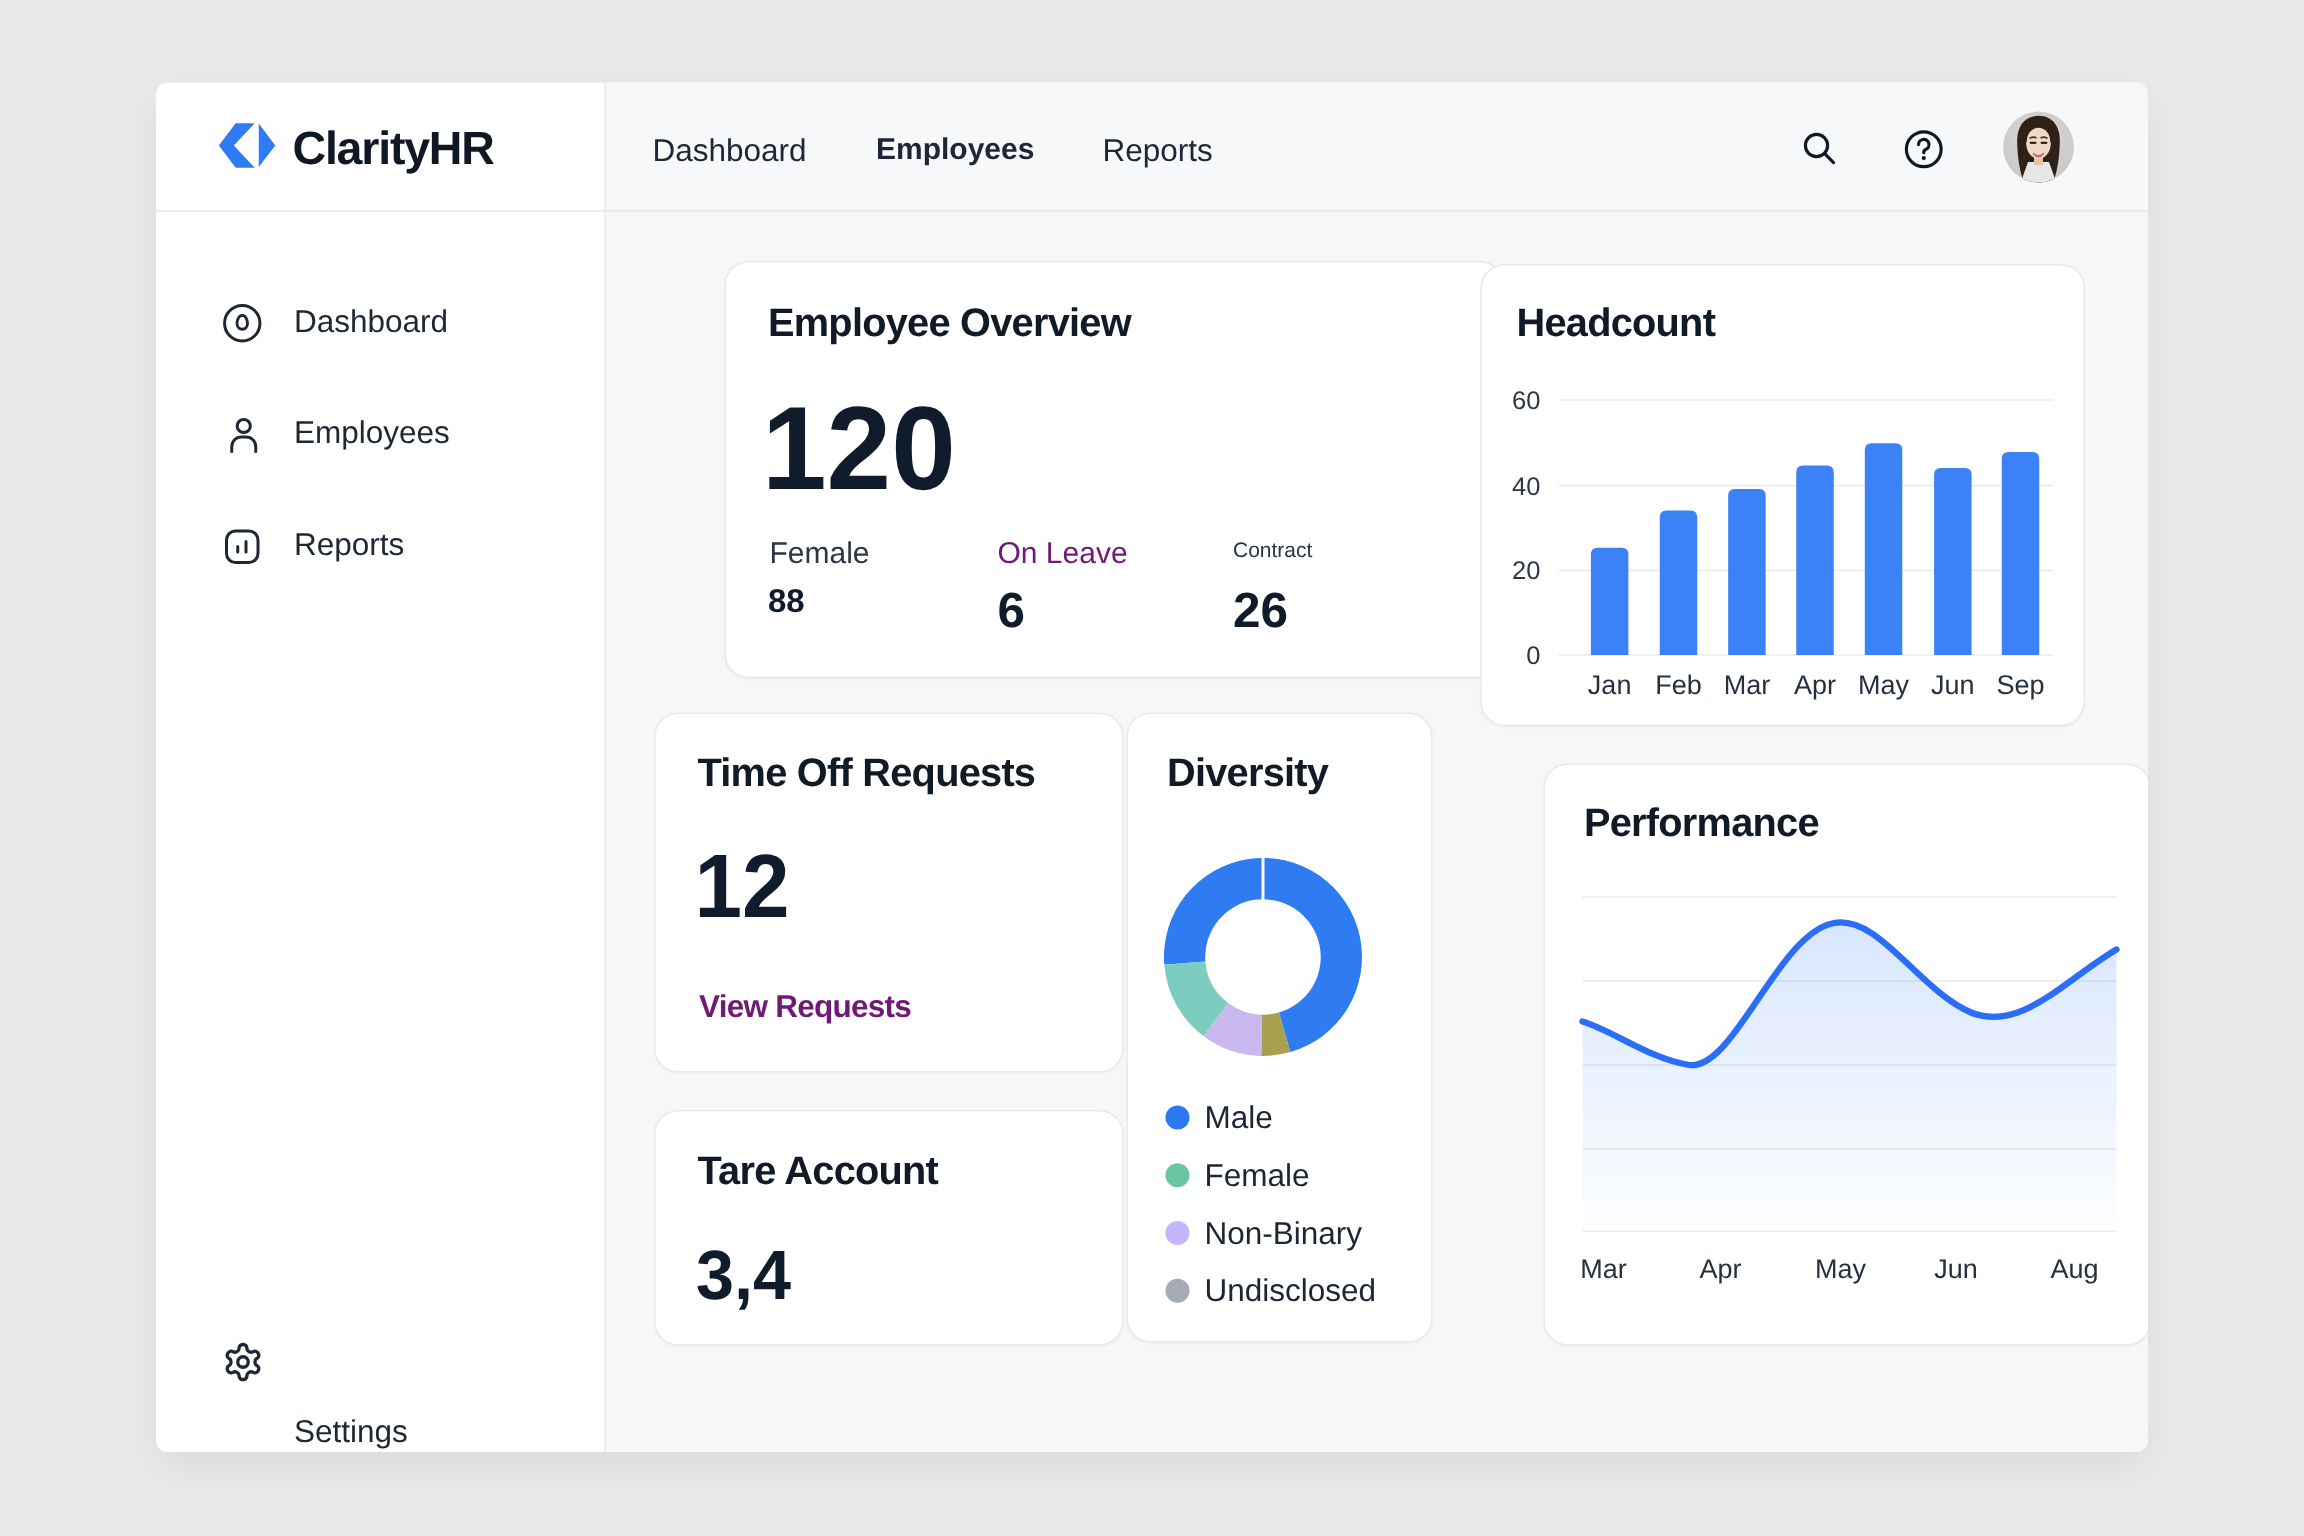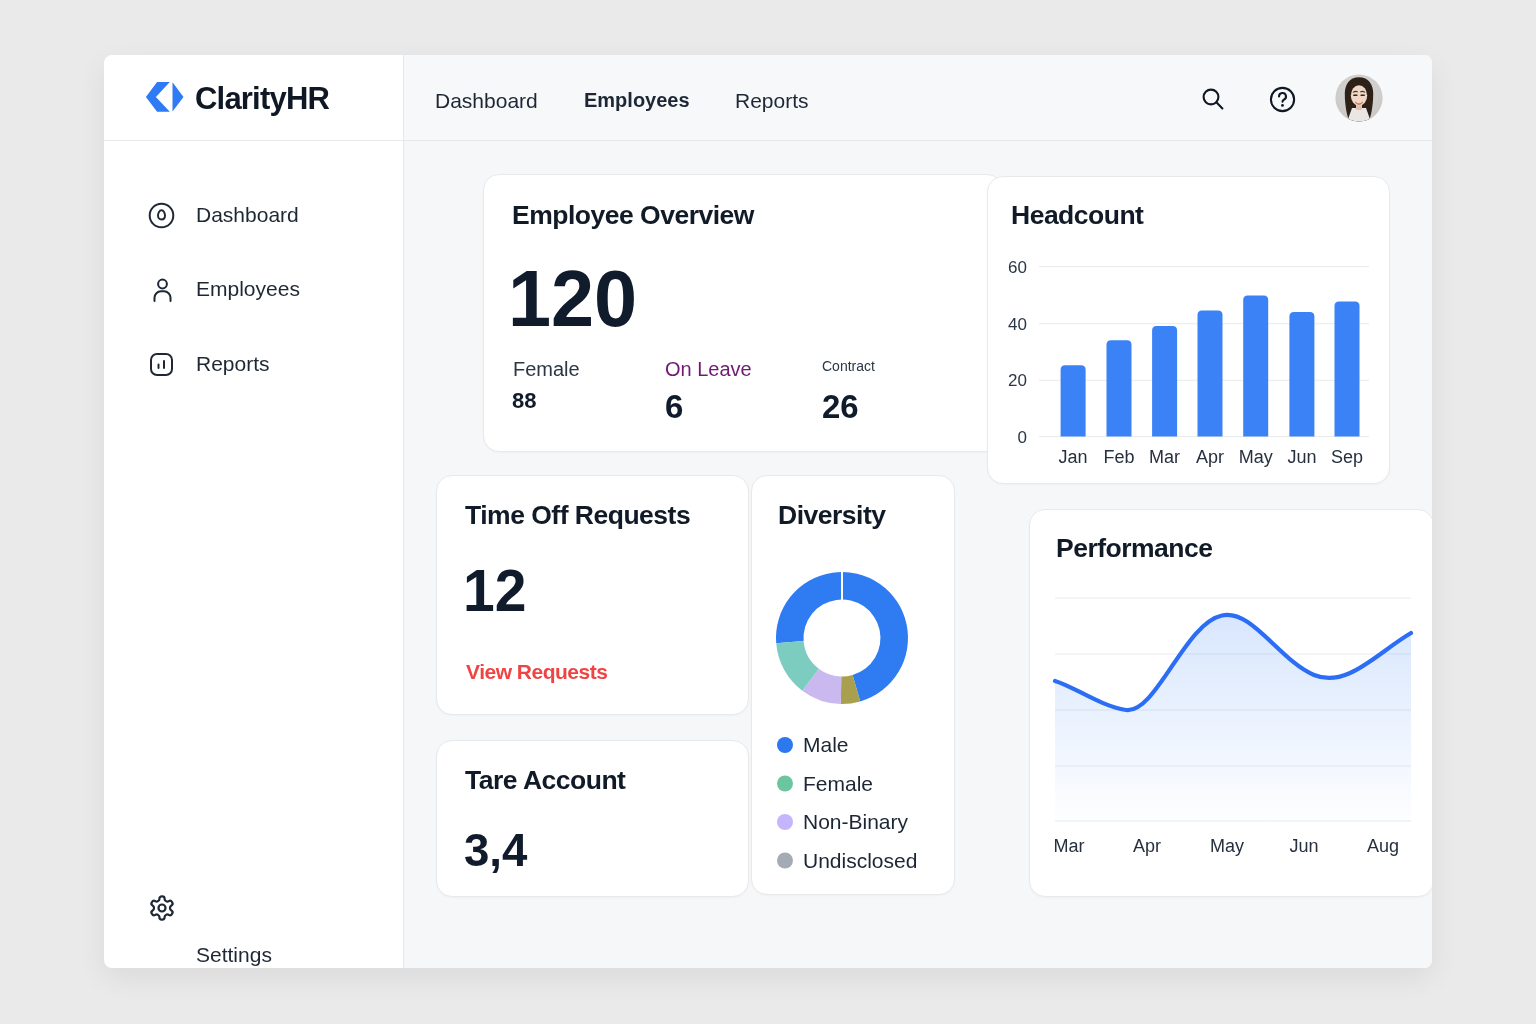--- a/index.html
+++ b/index.html
@@ -138,21 +138,21 @@
         <text x="267.7" y="285.5">May</text>
         <text x="313.9" y="285.5">Jun</text>
         <text x="359" y="285.5">Sep</text>
       </g>
     </svg>
   </div>
 
   <div class="card" style="left:332px; top:420px; width:313px; height:240px;">
     <div class="ctitle" style="top:24px;">Time Off Requests</div>
     <div class="bignum" style="left:26px; top:79.5px; font-size:60px; transform:scaleX(.95); transform-origin:left top;">12</div>
-    <div style="position:absolute; left:29px; top:184px; font-size:21px; letter-spacing:-0.5px; font-weight:700; color:#ef4444;">View Requests</div>
+    <div style="position:absolute; left:29px; top:184px; font-size:21px; letter-spacing:-0.5px; font-weight:700; color:#701a75;">View Requests</div>
   </div>
 
   <div class="card" style="left:332px; top:685px; width:313px; height:157px;">
     <div class="ctitle" style="top:24px;">Tare Account</div>
     <div class="bignum" style="left:27px; top:81.5px; font-size:46.5px; transform:scaleX(.98); transform-origin:left top;">3,4</div>
   </div>
 
   <div class="card" style="left:647px; top:420px; width:204px; height:420px;">
     <div class="ctitle" style="left:26px; top:24px;">Diversity</div>
     <svg style="position:absolute; left:0; top:0;" width="184" height="420" viewBox="0 0 184 420">

